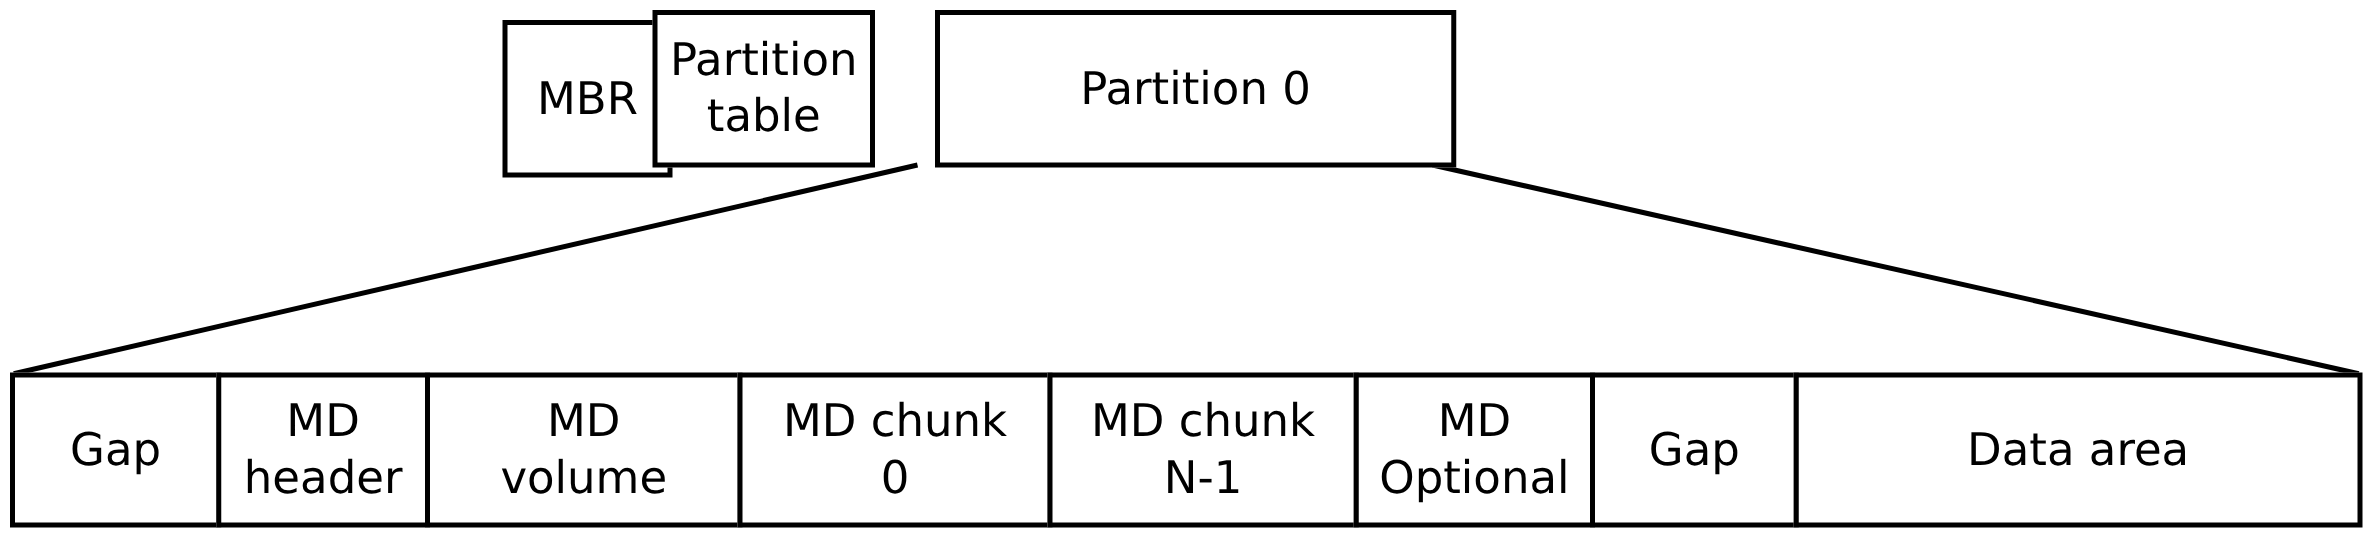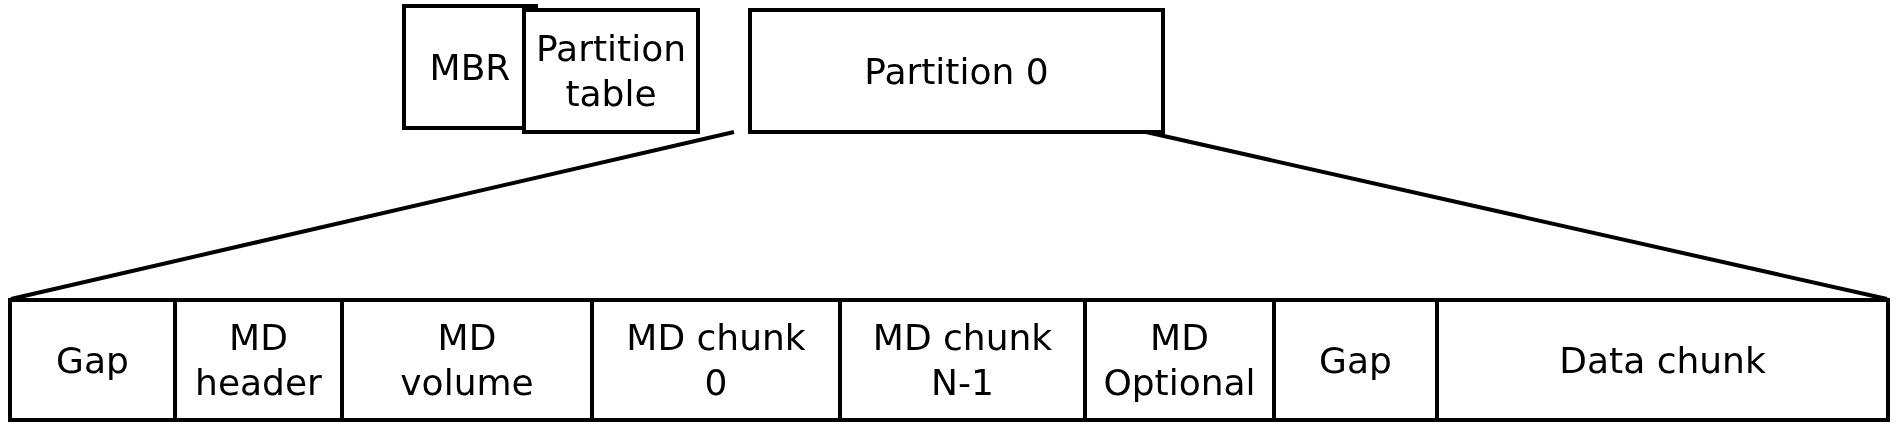--- a/index.html
+++ b/index.html
@@ -32,21 +32,21 @@
     display: flex;
     align-items: center;
     justify-content: center;
     text-align: center;
     font-size: 36px;
     line-height: 1.25;
     white-space: pre-line;
     z-index: 1;
   }
   
-  .t0 { left: 402px;  top: 4px; width: 136px; height: 126px; }
+  .t0 { left: 402px;  top: 16px; width: 136px; height: 126px; }
   .t1 { left: 522px;  top: 8px; width: 178px; height: 126px; text-align: center; }
   .t2 { left: 732px;  top: 8px; width: 417px; height: 126px; margin-left: 16px; }
   
   .b0 { left: 8px;    top: 298px; width: 169px; height: 124px; }
   .b1 { left: 173px;  top: 298px; width: 171px; height: 124px; }
   .b2 { left: 340px;  top: 298px; width: 254px; height: 124px; }
   .b3 { left: 590px;  top: 298px; width: 252px; height: 124px; }
   .b4 { left: 838px;  top: 298px; width: 249px; height: 124px; }
   .b5 { left: 1083px; top: 298px; width: 193px; height: 124px; }
   .b6 { left: 1272px; top: 298px; width: 167px; height: 124px; }
@@ -93,16 +93,16 @@
 N-1</span>
   </div>
   <div class="cell b5">
     <span>MD
 Optional</span>
   </div>
   <div class="cell b6">
     <span>Gap</span>
   </div>
   <div class="cell b7">
-    <span>Data chunk</span>
+    <span>Data area</span>
   </div>
 
 </div>
 
 </body></html>

